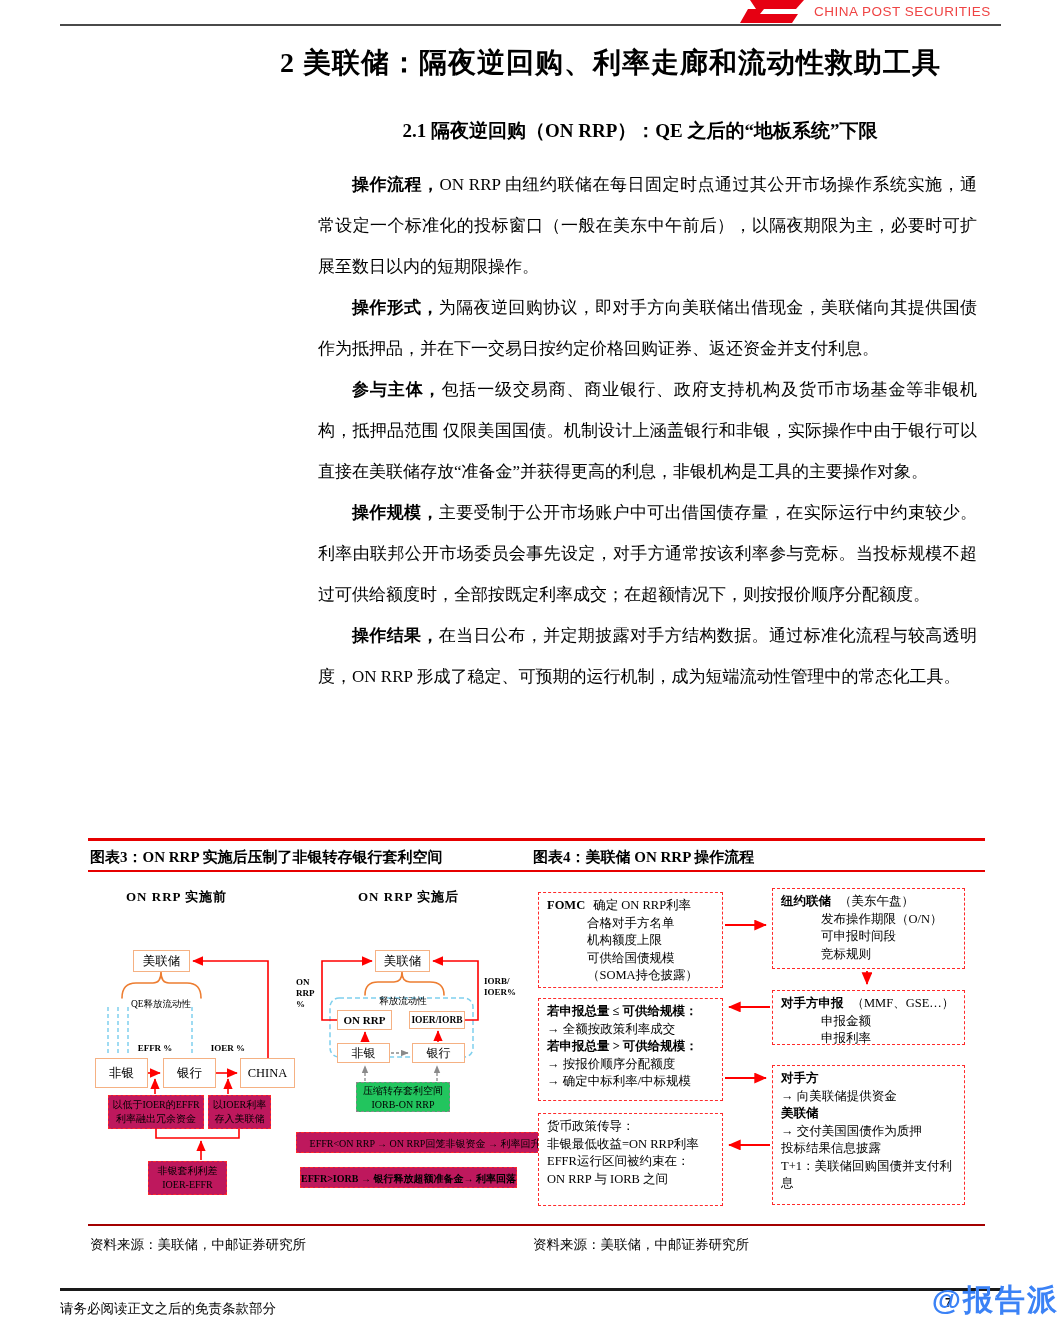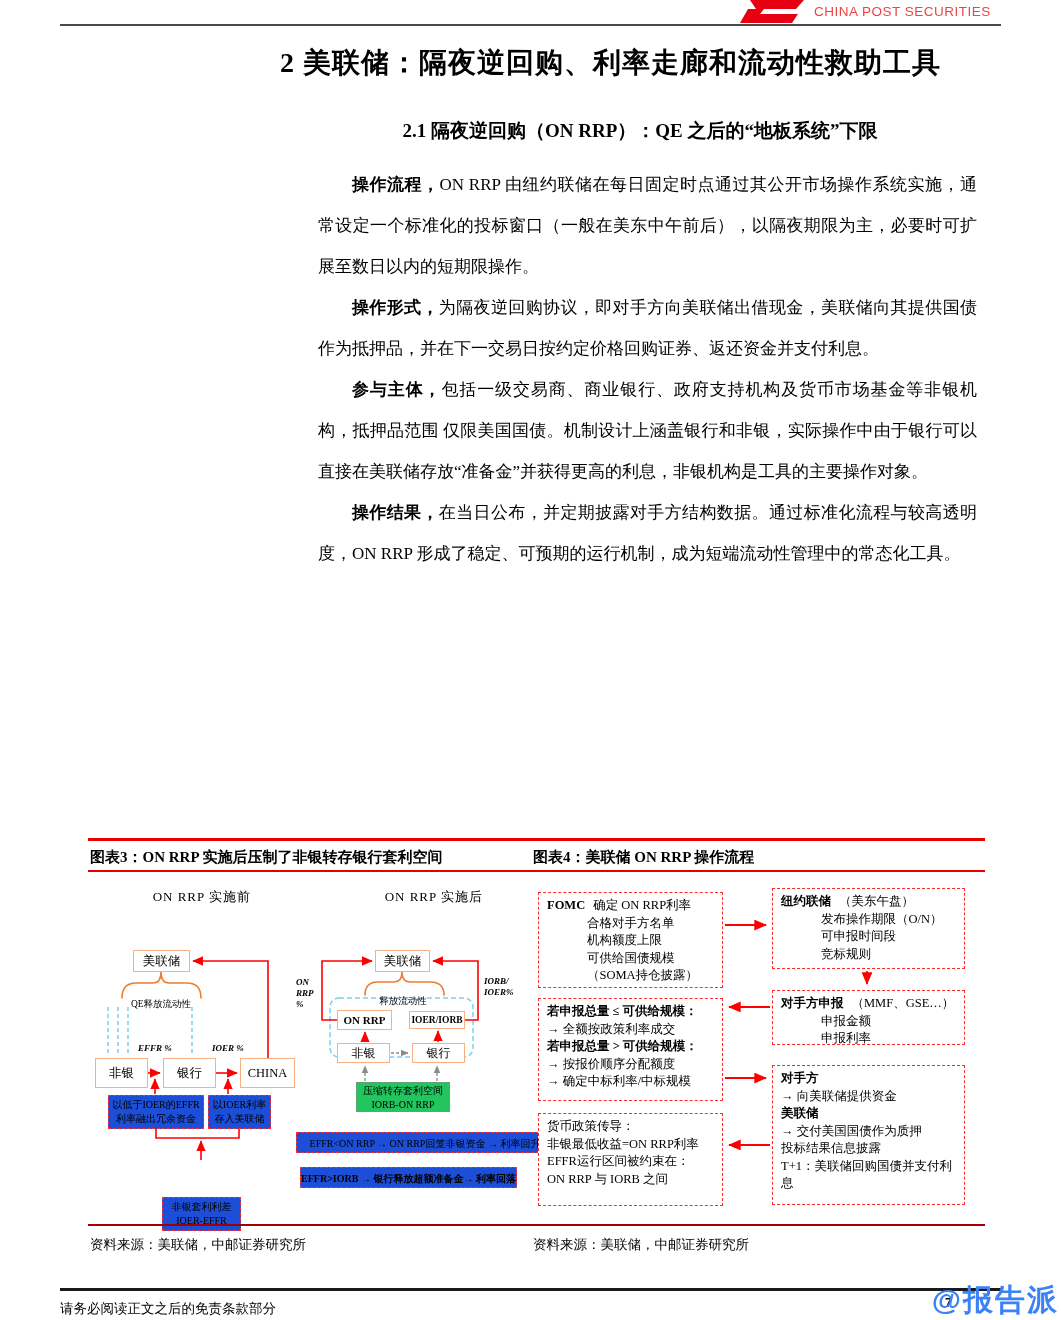--- a/index.html
+++ b/index.html
@@ -35,28 +35,28 @@
   .cap3 { left:2px; } .cap4 { left:445px; }
   .figbody { position:relative; height:352px; }
   .fig3 { position:absolute; left:0; top:0; width:445px; height:352px; }
   .fig4 { position:absolute; left:445px; top:0; width:452px; height:352px; }
   .lay  { position:absolute; left:0; top:0; }
 
   
   .obox { position:absolute; border:1.4px solid #f5b183; background:#fff;
           text-align:center; font-size:12.5px; display:flex; align-items:center;
           justify-content:center; white-space:nowrap; }
-  .rnote { position:absolute; border:1.2px dashed #ff2a2a; background:#1d4ed8;
+  .rnote { position:absolute; border:1.2px dashed #ff2a2a; background:#be185d;
            font-size:10px; line-height:14px; text-align:center; padding-top:2px; }
   .gnote { position:absolute; border:1.2px dashed #8a8a8a; background:#22c55e;
            font-size:10px; line-height:14px; text-align:center; padding-top:1px; }
-  .dtitle { position:absolute; font-size:13px; font-weight:400; text-align:right;
+  .dtitle { position:absolute; font-size:13px; font-weight:700; text-align:left;
             letter-spacing:1px; white-space:nowrap; }
   .slabel { position:absolute; font-size:9px; font-weight:bold; text-align:center;
-            line-height:11px; white-space:nowrap;font-style:italic; }
+            line-height:11px; white-space:nowrap; }
   .slabel.ml { text-align:left; white-space:pre-line; }
   .tiny { position:absolute; font-size:9.5px; text-align:center; white-space:nowrap; }
   .pre { white-space:pre-line; }
 
   .fbox { position:absolute; border:1.5px dashed #ff2a2a; background:#fff;
           font-size:12.5px; line-height:17.5px; padding:4px 8px; overflow:hidden; }
   .fbox b { font-weight:bold; }
   .fbox .hr2 { margin-left:8px; }
   .fbox .indent { padding-left:40px; }
 
@@ -86,20 +86,21 @@
     <div class="brand">CHINA POST SECURITIES</div>
   </div>
 
   <div class="h1">2 美联储：隔夜逆回购、利率走廊和流动性救助工具</div>
   <div class="h2">2.1 隔夜逆回购（ON RRP）：QE 之后的“地板系统”下限</div>
 
   <div class="bodytext">
     <p><b>操作流程，</b><span>ON RRP 由纽约联储在每日固定时点通过其公开市场操作系统实施，通常设定一个标准化的投标窗口（一般在美东中午前后），以隔夜期限为主，必要时可扩展至数日以内的短期限操作。</span></p>
     <p><b>操作形式，</b><span>为隔夜逆回购协议，即对手方向美联储出借现金，美联储向其提供国债作为抵押品，并在下一交易日按约定价格回购证券、返还资金并支付利息。</span></p>
     <p><b>参与主体，</b><span>包括一级交易商、商业银行、政府支持机构及货币市场基金等非银机构，抵押品范围 仅限美国国债。机制设计上涵盖银行和非银，实际操作中由于银行可以直接在美联储存放“准备金”并获得更高的利息，非银机构是工具的主要操作对象。</span></p>
+    <p><b>操作规模，</b><span>主要受制于公开市场账户中可出借国债存量，在实际运行中约束较少。利率由联邦公开市场委员会事先设定，对手方通常按该利率参与竞标。当投标规模不超过可供给额度时，全部按既定利率成交；在超额情况下，则按报价顺序分配额度。</span></p>
     <p><b>操作结果，</b><span>在当日公布，并定期披露对手方结构数据。通过标准化流程与较高透明度，ON RRP 形成了稳定、可预期的运行机制，成为短端流动性管理中的常态化工具。</span></p>
   </div>
 
   <div class="figures">
     <div class="cap-row">
       <div class="cap cap3">图表3：ON RRP 实施后压制了非银转存银行套利空间</div>
       <div class="cap cap4">图表4：美联储 ON RRP 操作流程</div>
     </div>
 
     <div class="figbody">
@@ -157,21 +158,21 @@
         <div class="tiny" style="left:33px; top:126px; width:80px;">QE释放流动性</div>
         <div class="slabel" style="left:49px; top:171px; width:36px;">EFFR %</div>
         <div class="slabel" style="left:122px; top:171px; width:36px;">IOER %</div>
         <div class="obox" style="left:7px; top:186px; width:53px; height:30px;">非银</div>
         <div class="obox" style="left:75px; top:186px; width:53px; height:30px;">银行</div>
         <div class="obox" style="left:152px; top:186px; width:55px; height:30px;">CHINA</div>
         <div class="rnote pre" style="left:20px; top:223px; width:96px; height:34px;">以低于IOER的EFFR
 利率融出冗余资金</div>
         <div class="rnote pre" style="left:120px; top:223px; width:63px; height:34px;">以IOER利率
 存入美联储</div>
-        <div class="rnote pre" style="left:74px; top:289px; width:79px; height:34px;margin-top:36px;">非银套利利差
+        <div class="rnote pre" style="left:60px; top:289px; width:79px; height:34px;">非银套利利差
 IOER-EFFR</div>
 
         <div class="dtitle" style="left:270px; top:16px; width:125px;">ON RRP 实施后</div>
         <div class="obox" style="left:287px; top:78px; width:55px; height:22px;">美联储</div>
         <div class="slabel ml" style="left:208px; top:105px; width:32px;">ON
 RRP
 %</div>
         <div class="slabel ml" style="left:396px; top:104px; width:44px;">IORB/
 IOER%</div>
         <div class="tiny" style="left:284px; top:123px; width:62px;">释放流动性</div>

